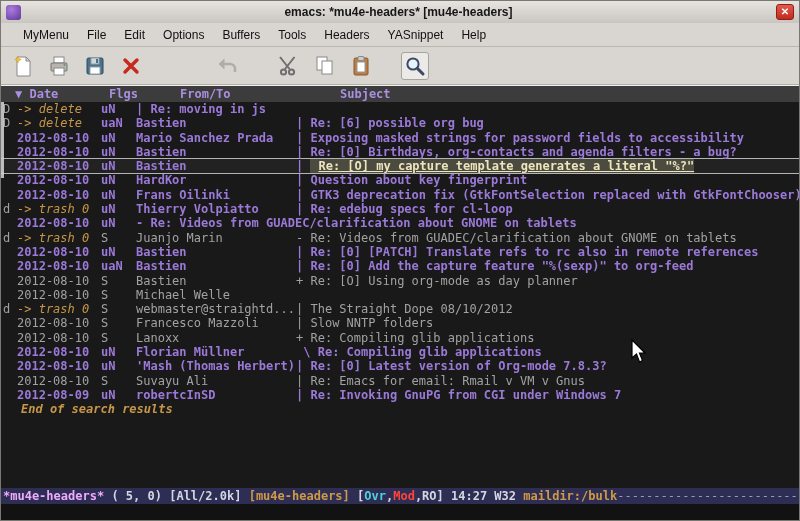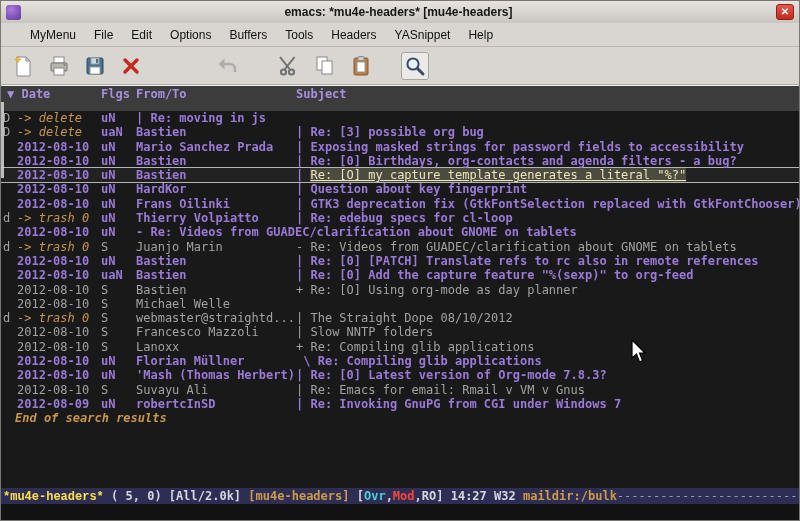--- a/index.html
+++ b/index.html
@@ -14,63 +14,63 @@
               font-size:12px; font-weight:bold; color:#161616; flex:0 0 auto; }
   .app-icon { width:15px; height:15px; border-radius:3px;
               background:radial-gradient(circle at 35% 30%, #b07ae0, #5a3a9a); flex:0 0 auto; }
   .title { flex:1; text-align:center; }
   .close-btn { width:18px; height:16px; background:linear-gradient(#e25b4e,#bf2c1e);
                border:1px solid #8f1f15; border-radius:3px; color:#fff; font-size:10px;
                line-height:13px; text-align:center; flex:0 0 auto; }
 
   
   .menubar { height:24px; background:#d9d5d1; border-bottom:1px solid #bab6b2;
-             display:flex; align-items:center; padding-left:20px;
+             display:flex; align-items:center; padding-left:13px;
              font-family:"Liberation Sans",sans-serif; font-size:12px; color:#111; flex:0 0 auto; }
   .menu-item { padding:4px 9px; }
 
   
   .toolbar { height:38px; background:#d9d5d1; border-bottom:1px solid #b2aeaa;
              display:flex; align-items:center; padding-left:8px; flex:0 0 auto; }
   .tb-btn { width:28px; height:28px; margin-right:8px; display:flex; align-items:center;
             justify-content:center; border-radius:3px; }
   .tb-btn.disabled { opacity:.45; }
   .tb-btn.active { background:#eceae6; border:1px solid #a7a39f; }
   .ml60 { margin-left:60px; } .ml26 { margin-left:26px; } .ml18 { margin-left:18px; }
 
   
   .textarea { flex:1; background:#191919; border-top:1px solid #f4f2ef; position:relative; overflow:hidden; }
-  .headerline { height:25px; line-height:16px; background:#3c3c3c; color:#a98fe0;
-                font-weight:bold; font-size:12px; display:flex; padding-left:6px; white-space:pre; }
-  .hl-date { width:94px; } .hl-flags { width:35px; } .hl-from { width:160px; } .hl-subj { flex:1; }
+  .headerline { height:16px; line-height:16px; background:#3c3c3c; color:#a98fe0;
+                font-weight:bold; font-size:12px; display:flex; padding-left:14px; white-space:pre; }
+  .hl-date { width:94px; } .hl-flags { width:35px; } .hl-from { width:160px;margin-left:36px; } .hl-subj { flex:1; }
 
   .email-list { font-size:12px; }
   .row { display:flex; height:14.3px; line-height:14.3px; white-space:pre; padding-left:2px; }
   .row.current { box-shadow:0 -1px 0 #b4b4b4, 0 1px 0 #b4b4b4; background:#222222; }
   .c-mark { width:14px; color:#a0a0a0; }
   .c-date { width:84px; overflow:hidden; }
   .c-flags { width:35px; overflow:hidden; }
   .c-from { width:160px; overflow:hidden; }
   .c-subj { flex:1; overflow:hidden; }
   .unread { color:#9b79d8; font-weight:bold; }
   .read { color:#a2a2a2; }
   .markdate { color:#c8964a; font-style:italic; font-weight:normal; }
-  .subject-hl { background:#4c4b3f; color:#ece5bd; font-weight:normal; text-decoration:underline; }
+  .subject-hl { background:#4c4b3f; color:#ece5bd; font-weight:bold; text-decoration:underline;padding-left:8px; }
   .eos { color:#c8964a; font-style:italic; font-weight:bold; font-size:12px;
-         padding-left:14px; line-height:14.3px; }
+         padding-left:20px; line-height:14.3px; }
 
   
   .scroll-thumb { position:absolute; left:0; top:16px; width:3px; height:76px;
                   background:#d8d8d8; opacity:.85; }
 
   
   .modeline { height:16px; line-height:16px; background:#2e2e54; font-size:12px;
               font-weight:bold; white-space:pre; overflow:hidden; padding-left:2px;
               color:#d6d6e2; flex:0 0 auto; }
-  .seg-buffer { color:#fde047;font-family:Liberation Mono, monospace; } .seg-orange { color:#cf9a45;margin-top:15px; } .seg-cyan { color:#4ed0e0; }
+  .seg-buffer { color:#f0abfc; } .seg-orange { color:#cf9a45;margin-top:15px; } .seg-cyan { color:#4ed0e0; }
   .seg-red { color:#ff4438; } .seg-plain { color:#d6d6e2; } .seg-dashes { color:#9a9ab8; font-weight:normal; }
   .echo { height:16px; background:#121212; flex:0 0 auto; }
 
   .mouse-cursor { position:absolute; left:630px; top:338px; pointer-events:none; z-index:9; }
 </style>
 </head>
 <body>
 
 <div class="window">
 
@@ -157,21 +157,21 @@
 
   <div class="textarea">
     <div class="headerline">
       <span class="hl-date">▼ Date</span>
       <span class="hl-flags">Flgs</span>
       <span class="hl-from">From/To</span>
       <span class="hl-subj">Subject</span>
     </div>
     <div class="email-list">
         <div class="row"><span class="c-mark">D</span><span class="c-date markdate">-&gt; delete</span><span class="c-flags unread">uN</span><span class="c-subj"><span class="unread">| </span><span class="unread">Re: moving in js</span></span></div>
-        <div class="row"><span class="c-mark">D</span><span class="c-date markdate">-&gt; delete</span><span class="c-flags unread">uaN</span><span class="c-from unread">Bastien</span><span class="c-subj"><span class="unread">| </span><span class="unread">Re: [3] possible org bug</span></span></div>
+        <div class="row"><span class="c-mark">D</span><span class="c-date markdate">-&gt; delete</span><span class="c-flags unread">uaN</span><span class="c-from unread">Bastien</span><span class="c-subj"><span class="unread">| </span><span class="unread">Re: [6] possible org bug</span></span></div>
         <div class="row"><span class="c-mark"></span><span class="c-date unread">2012-08-10</span><span class="c-flags unread">uN</span><span class="c-from unread">Mario Sanchez Prada</span><span class="c-subj"><span class="unread">| </span><span class="unread">Exposing masked strings for password fields to accessibility</span></span></div>
         <div class="row"><span class="c-mark"></span><span class="c-date unread">2012-08-10</span><span class="c-flags unread">uN</span><span class="c-from unread">Bastien</span><span class="c-subj"><span class="unread">| </span><span class="unread">Re: [0] Birthdays, org-contacts and agenda filters - a bug?</span></span></div>
         <div class="row current"><span class="c-mark"></span><span class="c-date unread">2012-08-10</span><span class="c-flags unread">uN</span><span class="c-from unread">Bastien</span><span class="c-subj"><span class="unread">| </span><span class="subject-hl">Re: [O] my capture template generates a literal "%?"</span></span></div>
         <div class="row"><span class="c-mark"></span><span class="c-date unread">2012-08-10</span><span class="c-flags unread">uN</span><span class="c-from unread">HardKor</span><span class="c-subj"><span class="unread">| </span><span class="unread">Question about key fingerprint</span></span></div>
         <div class="row"><span class="c-mark"></span><span class="c-date unread">2012-08-10</span><span class="c-flags unread">uN</span><span class="c-from unread">Frans Oilinki</span><span class="c-subj"><span class="unread">| </span><span class="unread">GTK3 deprecation fix (GtkFontSelection replaced with GtkFontChooser)</span></span></div>
         <div class="row"><span class="c-mark">d</span><span class="c-date markdate">-&gt; trash 0</span><span class="c-flags unread">uN</span><span class="c-from unread">Thierry Volpiatto</span><span class="c-subj"><span class="unread">| </span><span class="unread">Re: edebug specs for cl-loop</span></span></div>
         <div class="row"><span class="c-mark"></span><span class="c-date unread">2012-08-10</span><span class="c-flags unread">uN</span><span class="c-subj"><span class="unread">- </span><span class="unread">Re: Videos from GUADEC/clarification about GNOME on tablets</span></span></div>
         <div class="row"><span class="c-mark">d</span><span class="c-date markdate">-&gt; trash 0</span><span class="c-flags read">S</span><span class="c-from read">Juanjo Marin</span><span class="c-subj"><span class="read">- </span><span class="read">Re: Videos from GUADEC/clarification about GNOME on tablets</span></span></div>
         <div class="row"><span class="c-mark"></span><span class="c-date unread">2012-08-10</span><span class="c-flags unread">uN</span><span class="c-from unread">Bastien</span><span class="c-subj"><span class="unread">| </span><span class="unread">Re: [0] [PATCH] Translate refs to rc also in remote references</span></span></div>
         <div class="row"><span class="c-mark"></span><span class="c-date unread">2012-08-10</span><span class="c-flags unread">uaN</span><span class="c-from unread">Bastien</span><span class="c-subj"><span class="unread">| </span><span class="unread">Re: [0] Add the capture feature "%(sexp)" to org-feed</span></span></div>

